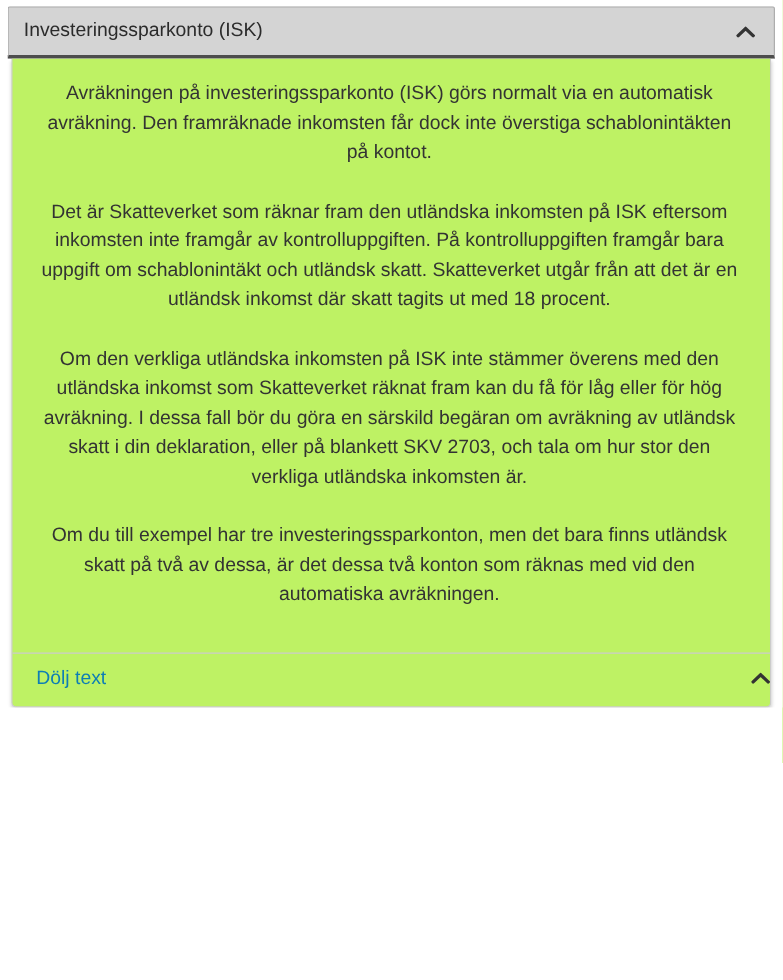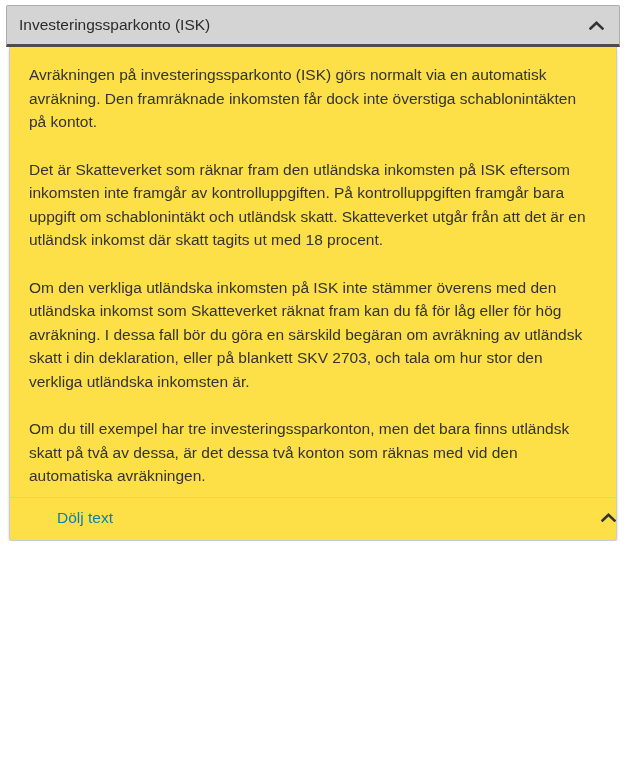--- a/index.html
+++ b/index.html
@@ -26,48 +26,48 @@
     padding: 0 15px 0 12px;
     font-family: "Liberation Sans", sans-serif;
     font-size: 15.5px;
     color: #2b2b2b;
     text-align: left;
     cursor: pointer;
   }
   .accordion-body {
     margin: 0 9px;
     width: 608px;
-    background: #fde047;
+    background: #bef264;
     border: 1px solid #cccccc;
     border-top: none;
     border-radius: 0 0 4px 4px;
     box-shadow: 0 2px 3px rgba(0,0,0,0.18);
+    text-align: center;
   }
   .content {
     padding: 16px 22px 0 19px;
   }
   .content p {
     margin: 0 0 24px 0;
     font-size: 15.5px;
     line-height: 23.5px;
     color: #333333;
   }
   .content p:last-child {
-    margin-bottom: 9px;
+    margin-bottom: 34px;
   }
   .divider {
     border-top: 1px solid #cccccc;
     height: 0;
   }
   .footer {
     display: flex;
     justify-content: space-between;
     align-items: center;
     padding: 11px 0 13px 19px;
-    margin-left: 28px;
   }
   .hide-link {
     color: #0d7eb5;
     font-size: 15.5px;
     text-decoration: none;
     cursor: pointer;
   }
   .chevron {
     display: inline-flex;
     align-items: center;

